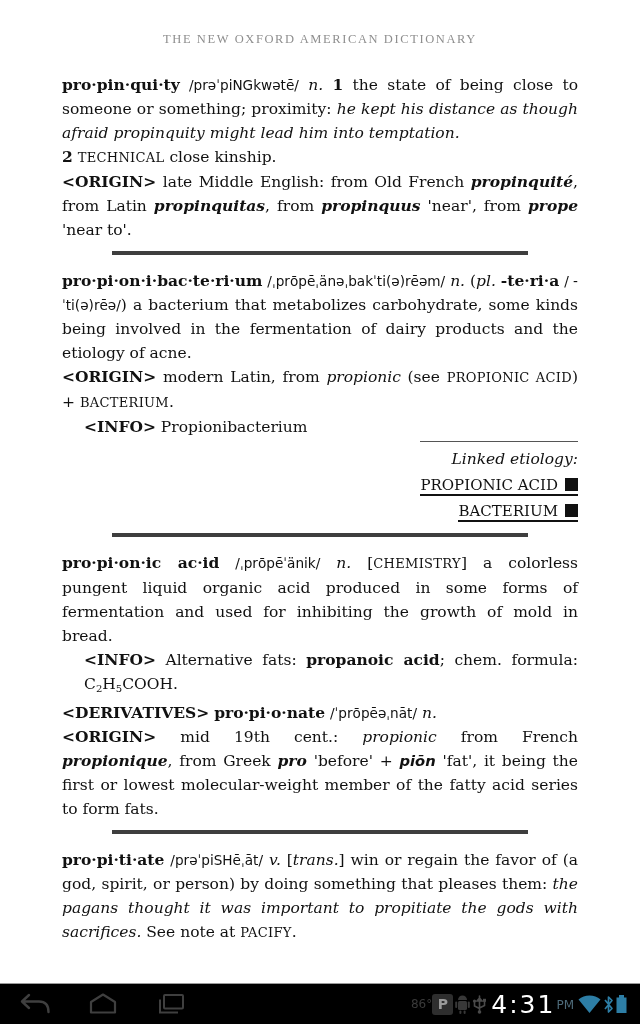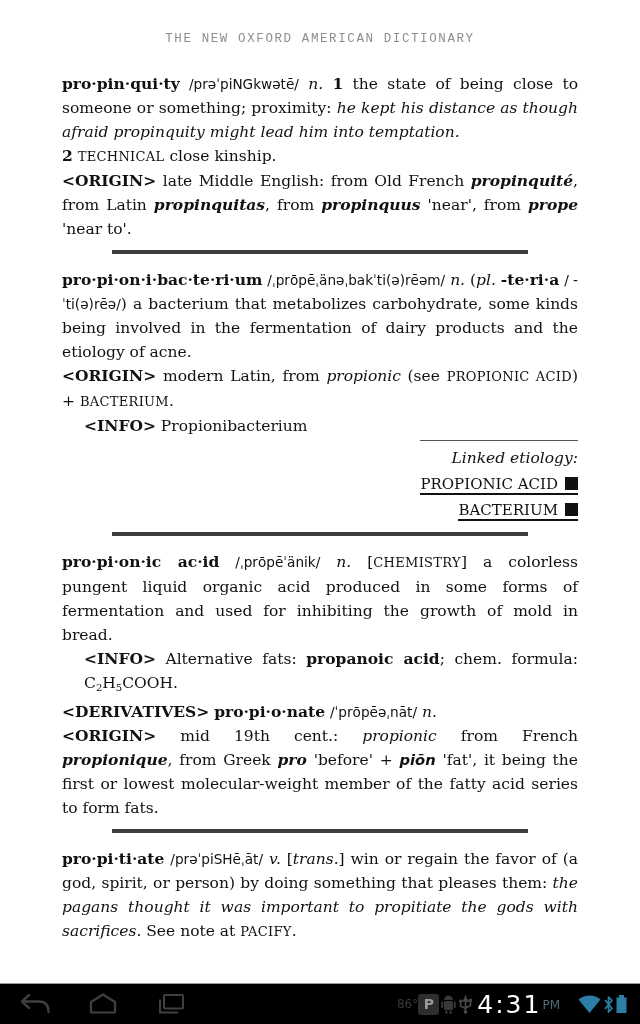--- a/index.html
+++ b/index.html
@@ -1,20 +1,20 @@
 <!DOCTYPE html>
 <html><head>
 <meta charset="utf-8">
 <style>
   html,body{margin:0;padding:0;background:#000;}
   .page{position:relative;width:640px;height:1024px;background:#ffffff;overflow:hidden;
         font-family:"DejaVu Serif", serif;color:#111;}
   .content{position:absolute;top:0;left:0;right:0;bottom:41px;background:#fff;padding:0 62px;box-sizing:border-box;}
   .header{margin-top:32px;margin-bottom:26px;text-align:center;color:#8e8e8e;
-          font-size:12.5px;letter-spacing:1.6px;font-family:Liberation Mono, monospace;}
+          font-size:12.5px;letter-spacing:1.6px;font-family:Liberation Serif, serif;}
   .para{margin:0;font-size:15.5px;line-height:24px;text-align:justify;}
   .para.indent{padding-left:22px;}
   
   .hw{font-weight:bold;}
   .b{font-weight:bold;}
   .i{font-style:italic;}
   .bi{font-weight:bold;font-style:italic;}
   .pron{font-family:"DejaVu Sans", sans-serif;font-size:0.88em;}
   .sc{font-size:0.84em;letter-spacing:0.3px;}
   .bis{font-weight:bold;font-style:italic;font-family:"DejaVu Sans", sans-serif;font-size:0.95em;}
@@ -31,21 +31,21 @@
   .statusbar{position:absolute;left:0;right:0;bottom:0;height:40px;background:#000;
              border-top:1px solid #9a9a9a;display:flex;align-items:center;justify-content:space-between;
              font-family:"DejaVu Sans", sans-serif;}
   .nav{display:flex;align-items:center;gap:34px;margin-left:18px;}
   .navbtn{width:34px;height:26px;display:flex;align-items:center;justify-content:center;cursor:pointer;}
   .sys{display:flex;align-items:center;margin-right:12px;}
   .temp{color:#3a3a3a;font-size:12px;}
   .pbadge{width:21px;height:21px;background:#2e2e2e;border-radius:3px;color:#9a9a9a;
           font-weight:bold;font-size:14px;display:flex;align-items:center;justify-content:center;}
   .clock{color:#ffffff;font-size:25px;letter-spacing:2px;margin-left:4px;}
-  .ampm{color:#4e6b7a;font-size:12px;margin-left:1px;margin-right:17px;align-self:flex-end;padding-bottom:7px;}
+  .ampm{color:#4e6b7a;font-size:12px;margin-left:1px;margin-right:3px;align-self:flex-end;padding-bottom:7px;}
 </style>
 </head>
 <body>
 
 <div class="page">
   <div class="content">
 
     <div class="header">THE NEW OXFORD AMERICAN DICTIONARY</div>
 
     <section>

